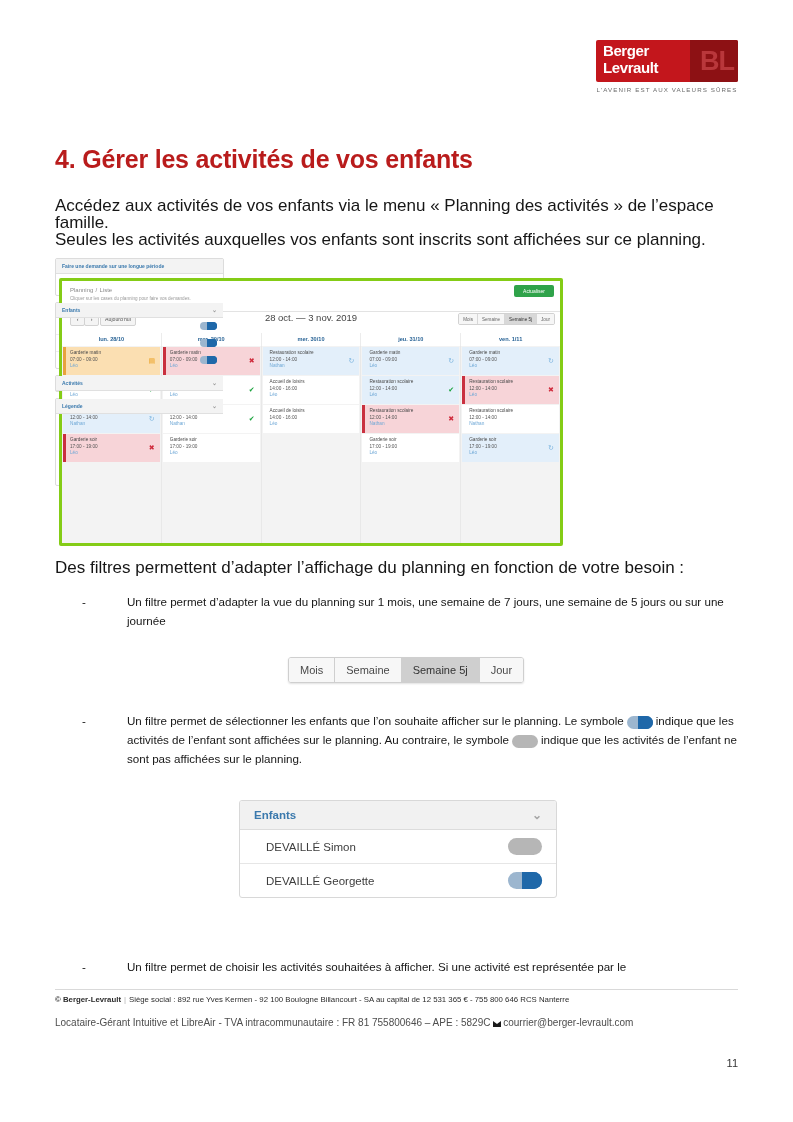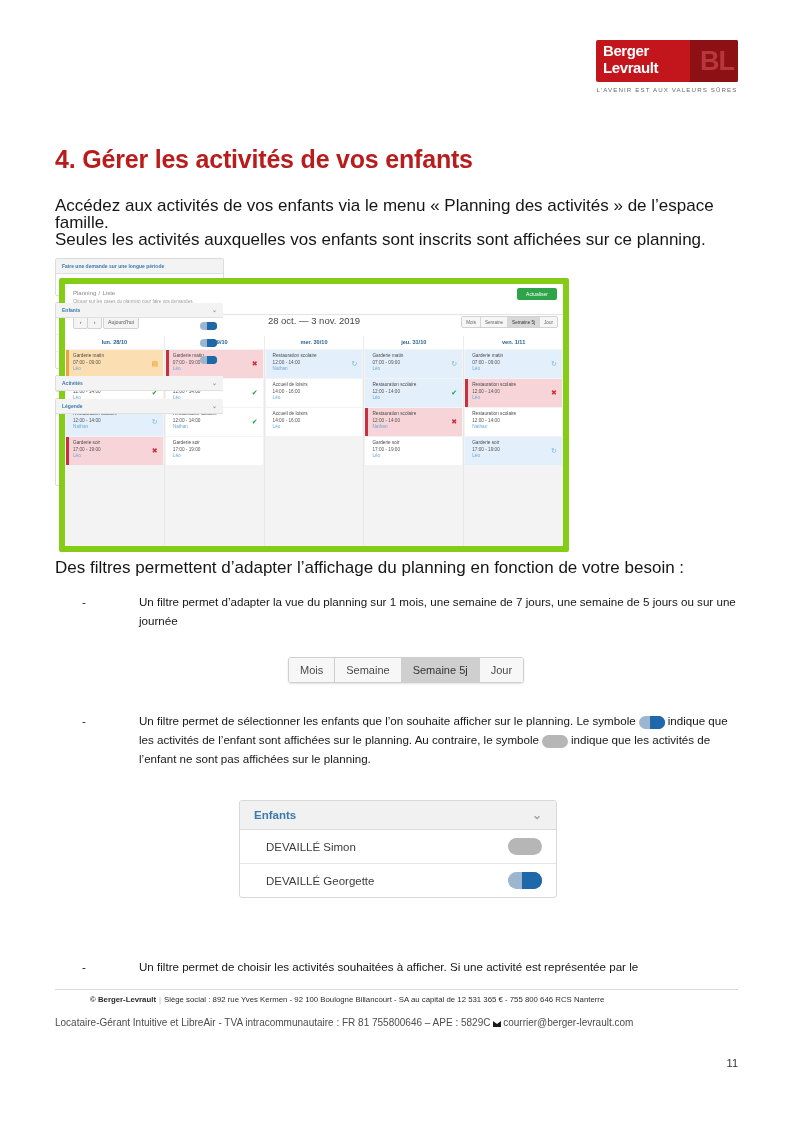--- a/index.html
+++ b/index.html
@@ -25,38 +25,38 @@
   
   h1.title{position:absolute;left:55px;top:145px;margin:0;font-size:25px;
            font-weight:bold;letter-spacing:-.2px;color:#b91c1c;}
   .para{position:absolute;left:55px;font-size:17px;line-height:17px;color:#161616;}
   .p1{top:197px;width:690px;}
   .p2{top:231px;width:690px;}
   .p3{top:559px;width:690px;}
 
   .bullet{position:absolute;font-size:11.6px;line-height:19px;color:#161616;}
   .bullet .dash{position:absolute;left:0;top:0;}
-  .bullet .btxt{display:block;margin-left:57px;}
+  .bullet .btxt{display:block;margin-left:45px;}
   .b1{left:82px;top:592px;width:660px;}
   .b2{left:82px;top:711px;width:660px;}
   .b3{left:82px;top:957px;width:660px;}
 
   .tg{display:inline-block;vertical-align:-4px;width:26px;height:13px;border-radius:7px;
       position:relative;margin:0 3px;}
   .tg.on{background:linear-gradient(90deg,#9cb6cf 0%,#9cb6cf 42%,#1f68a9 42%,#1f68a9 100%);}
   .tg.on:after{content:"";position:absolute;right:0;top:0;width:13px;height:13px;
                border-radius:50%;background:#1f68a9;}
   .tg.off{background:#b6b6b6;}
 
   
   .shot{position:absolute;left:55px;top:258px;width:683px;height:286px;background:#fff;}
   .crumb{position:absolute;left:4px;top:2px;font-size:5.4px;color:#7a9cc0;}
   .crumb .act{font-size:9px;color:#333;font-weight:bold;margin-left:5px;}
 
-  .panel{position:absolute;background:#fff;border:6px solid #84cc16;border-radius:2px;}
+  .panel{position:absolute;background:#fff;border:3px solid #84cc16;border-radius:2px;}
   .pl-main{left:4px;top:20px;width:498px;height:262px;}
   .pl-head{position:absolute;left:0;top:0;right:0;height:30px;border-bottom:1px solid #e3e3e3;}
   .pl-title{position:absolute;left:8px;top:4px;font-size:8px;font-weight:bold;color:#3a3a3a;}
   .pl-title span{font-weight:normal;color:#8a8a8a;font-size:6px;}
   .pl-sub{position:absolute;left:8px;top:15px;font-size:4.6px;color:#9a9a9a;}
   .btn-refresh{position:absolute;right:6px;top:4px;background:#2fa34a;color:#fff;
                font-size:5px;padding:3px 9px;border-radius:2px;}
 
   .nav-row{position:absolute;left:0;top:32px;right:0;height:20px;}
   .nav-btn{position:absolute;top:0;background:#f4f4f4;border:1px solid #d2d2d2;
@@ -135,21 +135,21 @@
   .enf-r:last-child{border-bottom:none;}
   .big-tg{width:34px;height:17px;border-radius:9px;position:relative;}
   .big-tg.on{background:linear-gradient(90deg,#9cb6cf 0%,#9cb6cf 42%,#1f68a9 42%,#1f68a9 100%);}
   .big-tg.on:after{content:"";position:absolute;right:0;top:0;width:17px;height:17px;
                    border-radius:50%;background:#1f68a9;}
   .big-tg.off{background:#b6b6b6;}
 
   
   .foot{position:absolute;left:55px;width:690px;}
   .rule{position:absolute;left:55px;top:989px;width:683px;height:1px;background:#d9d9d9;}
-  .f1{top:995px;font-size:7.8px;color:#2b2b2b;margin-left:35px;}
+  .f1{top:995px;font-size:7.8px;color:#2b2b2b;}
   .f1 b{font-weight:bold;}
   .f1 .sep{color:#b0b0b0;margin:0 3px;}
   .f2{top:1017px;font-size:10px;color:#4d4d4d;}
   .f3{top:1033px;font-size:7.8px;color:#4d4d4d;}
   .mailico{display:inline-block;width:8px;height:6px;background:#1a1a1a;
            vertical-align:-1px;margin-right:2px;position:relative;}
   .mailico:after{content:"";position:absolute;left:0;top:0;width:0;height:0;
                  border-left:4px solid transparent;border-right:4px solid transparent;
                  border-top:3px solid #fff;}
   .ysq{display:inline-block;width:9px;height:9px;background:#f5d60a;vertical-align:-1px;margin-right:2px;}

